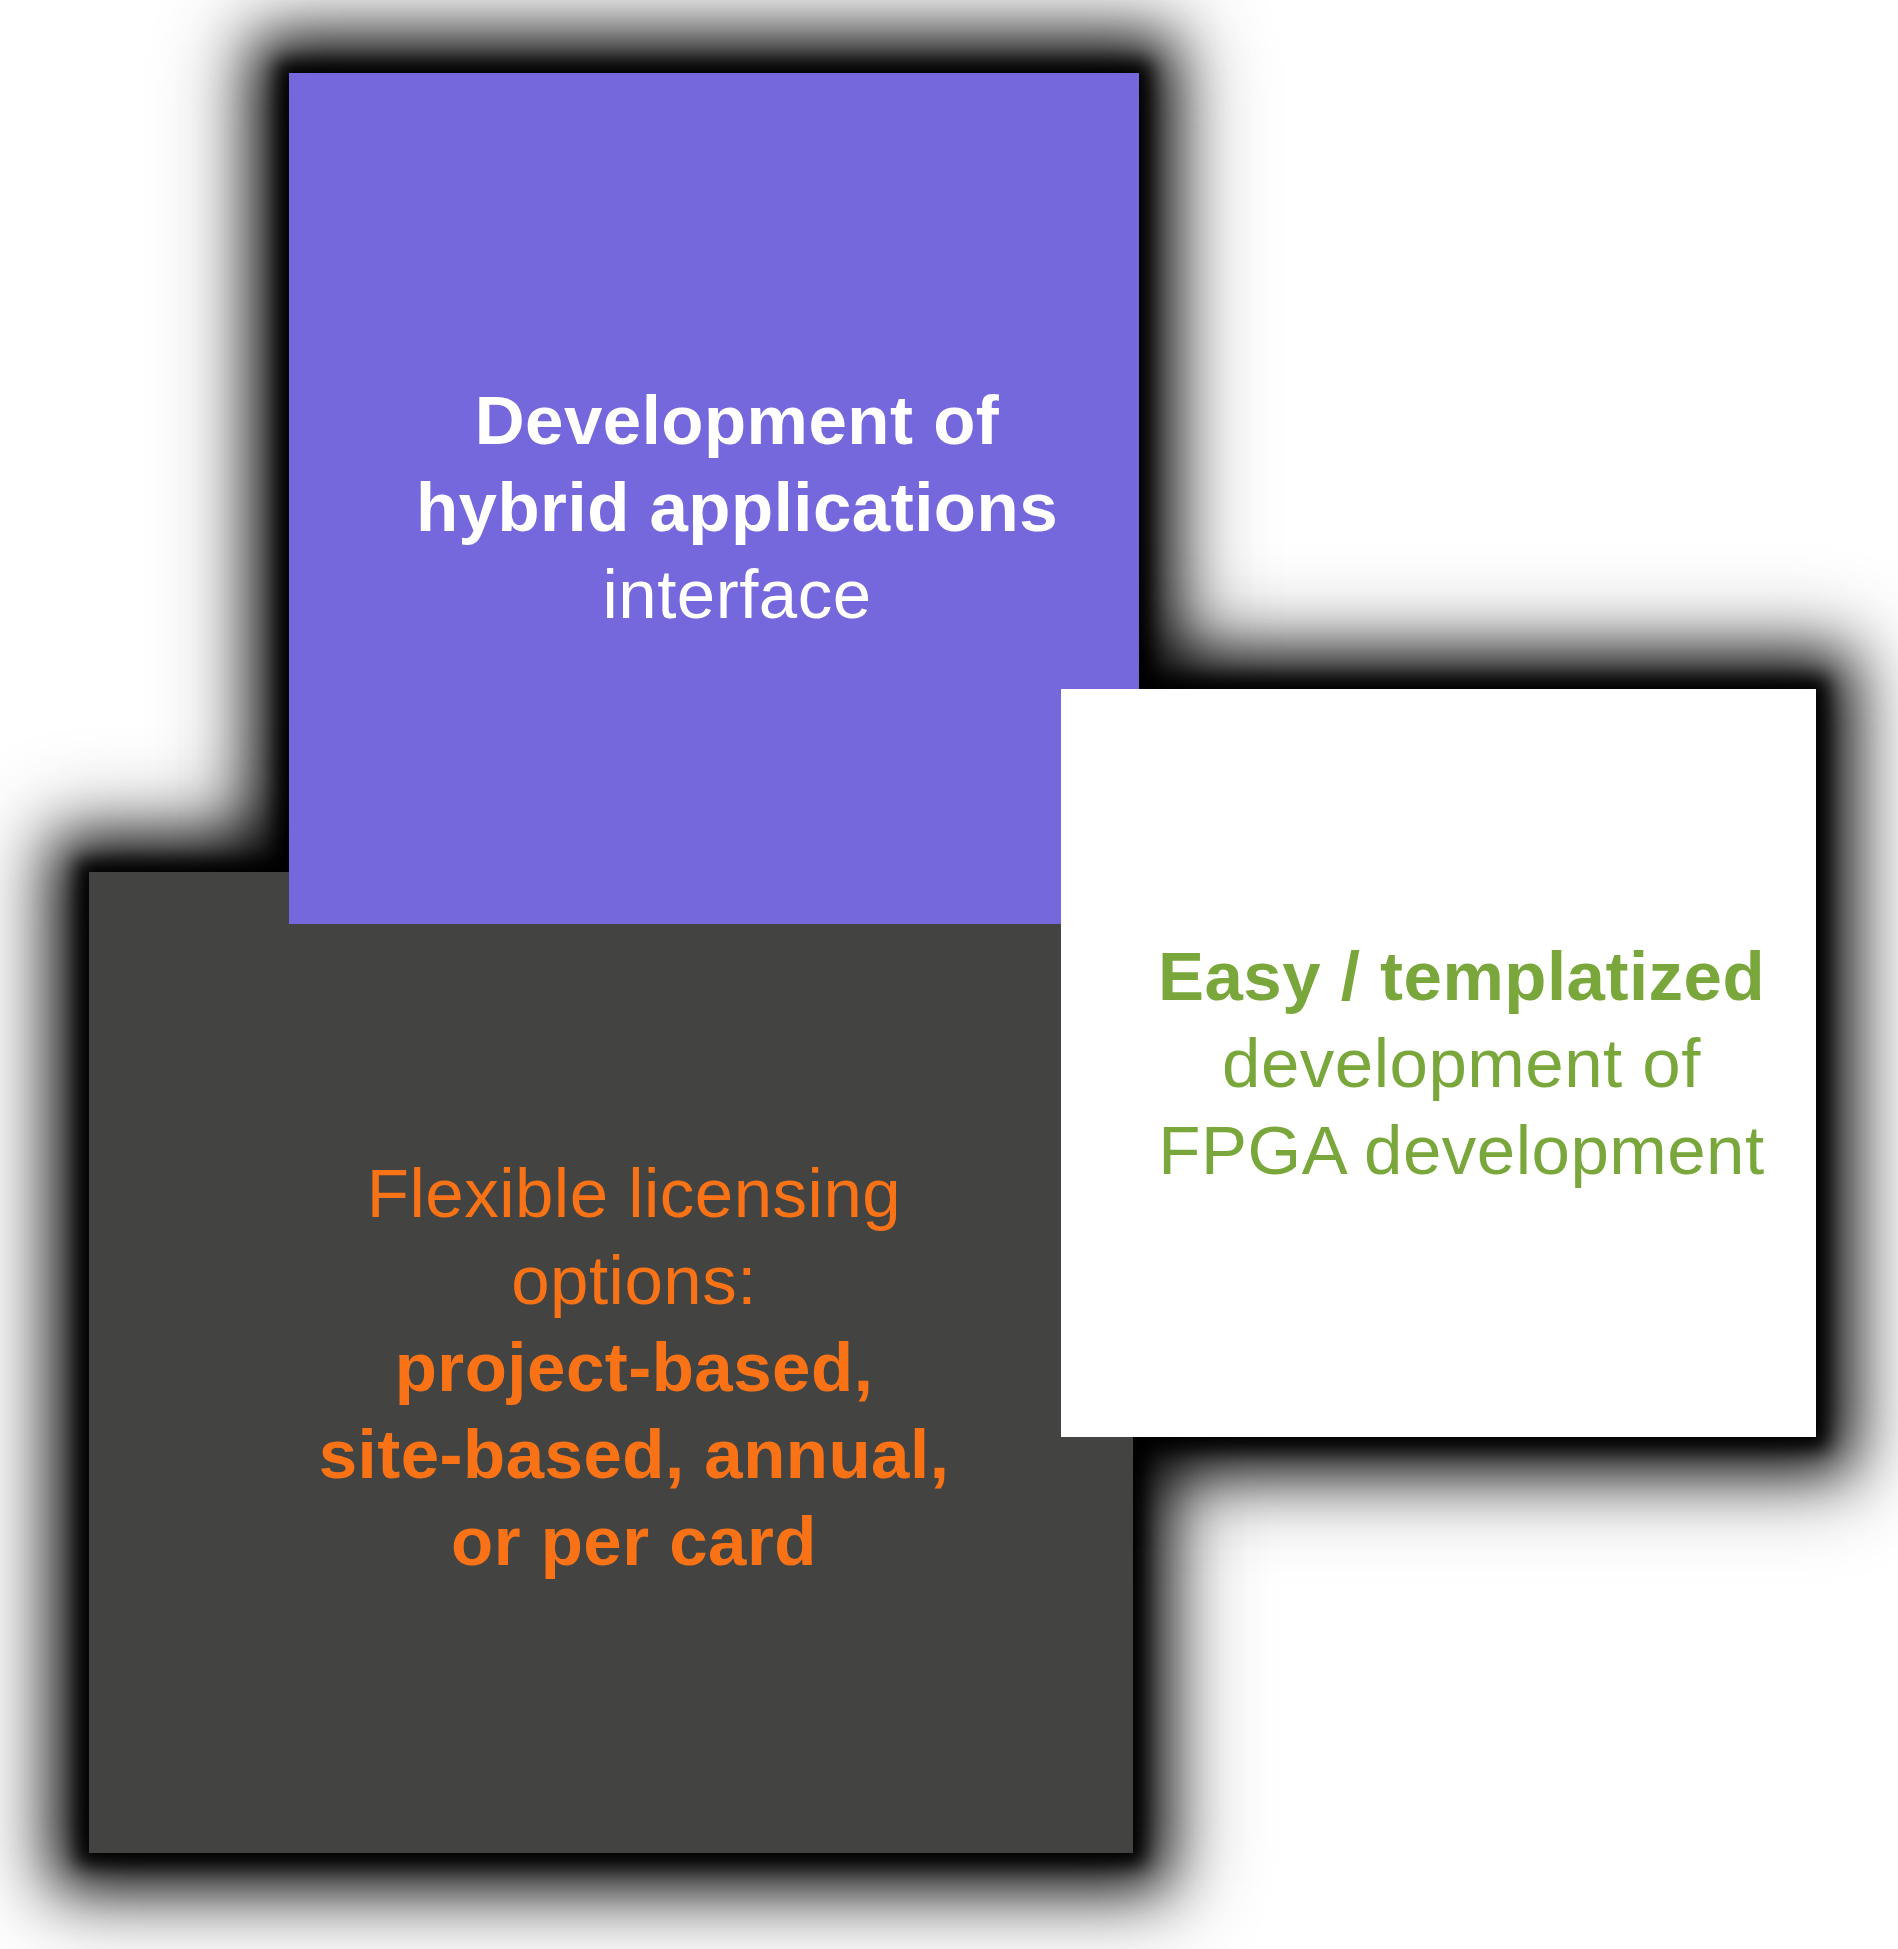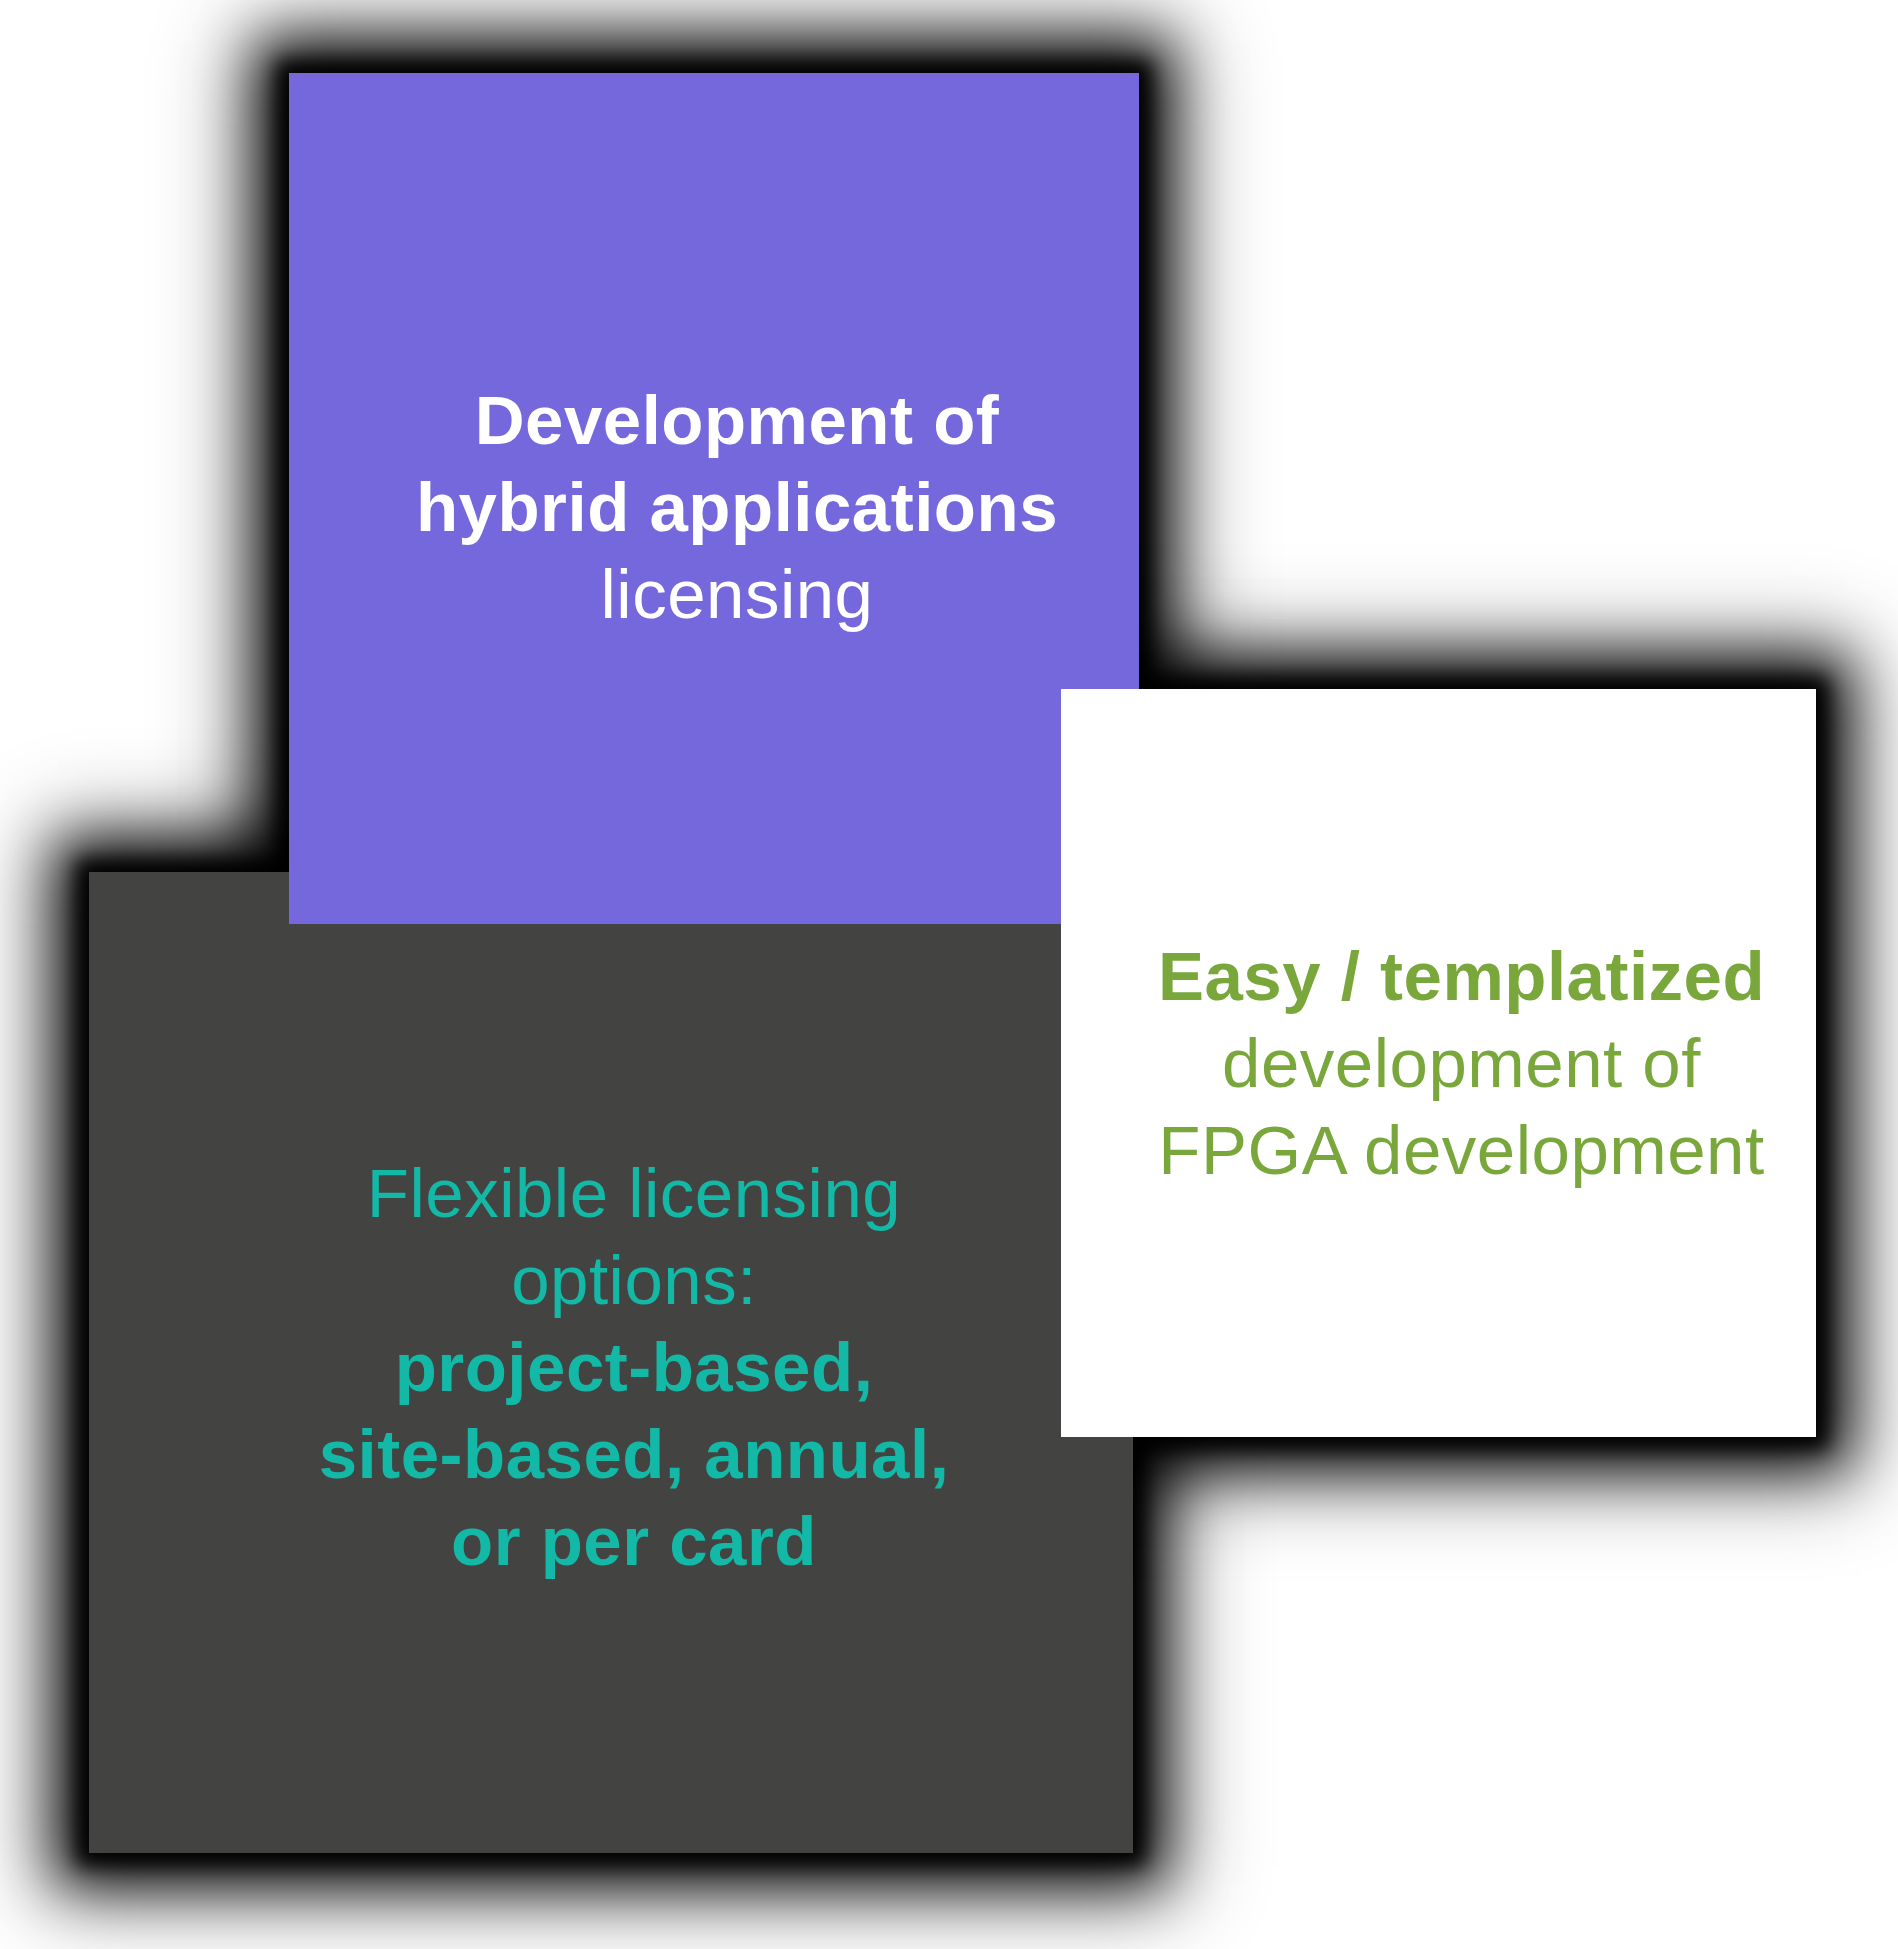--- a/index.html
+++ b/index.html
@@ -60,35 +60,35 @@
 </style>
 </head>
 <body>
 
 <div class="canvas">
 
   <div class="shadow" id="shadow-purple"></div>
   <div class="shadow" id="shadow-dark"></div>
   <div class="shadow" id="shadow-white"></div>
 
-  <div class="card" id="card-dark" style="background: rgb(67, 67, 66); color: #14b8a6;">
+  <div class="card" id="card-dark" style="background: rgb(67, 67, 66); color: #f97316;">
     <div class="lines">
       <span class="ln">Flexible licensing</span>
       <span class="ln">options:</span>
       <span class="ln b">project-based,</span>
       <span class="ln b">site-based, annual,</span>
       <span class="ln b">or per card</span>
     </div>
   </div>
 
   <div class="card" id="card-purple" style="background: rgb(117, 104, 220); color: rgb(255, 255, 255);">
     <div class="lines">
       <span class="ln b">Development of</span>
       <span class="ln b">hybrid applications</span>
-      <span class="ln">licensing</span>
+      <span class="ln">interface</span>
     </div>
   </div>
 
   <div class="card" id="card-white" style="background: rgb(255, 255, 255); color: rgb(122, 167, 59);">
     <div class="lines">
       <span class="ln b">Easy / templatized</span>
       <span class="ln">development of</span>
       <span class="ln">FPGA development</span>
     </div>
   </div>

